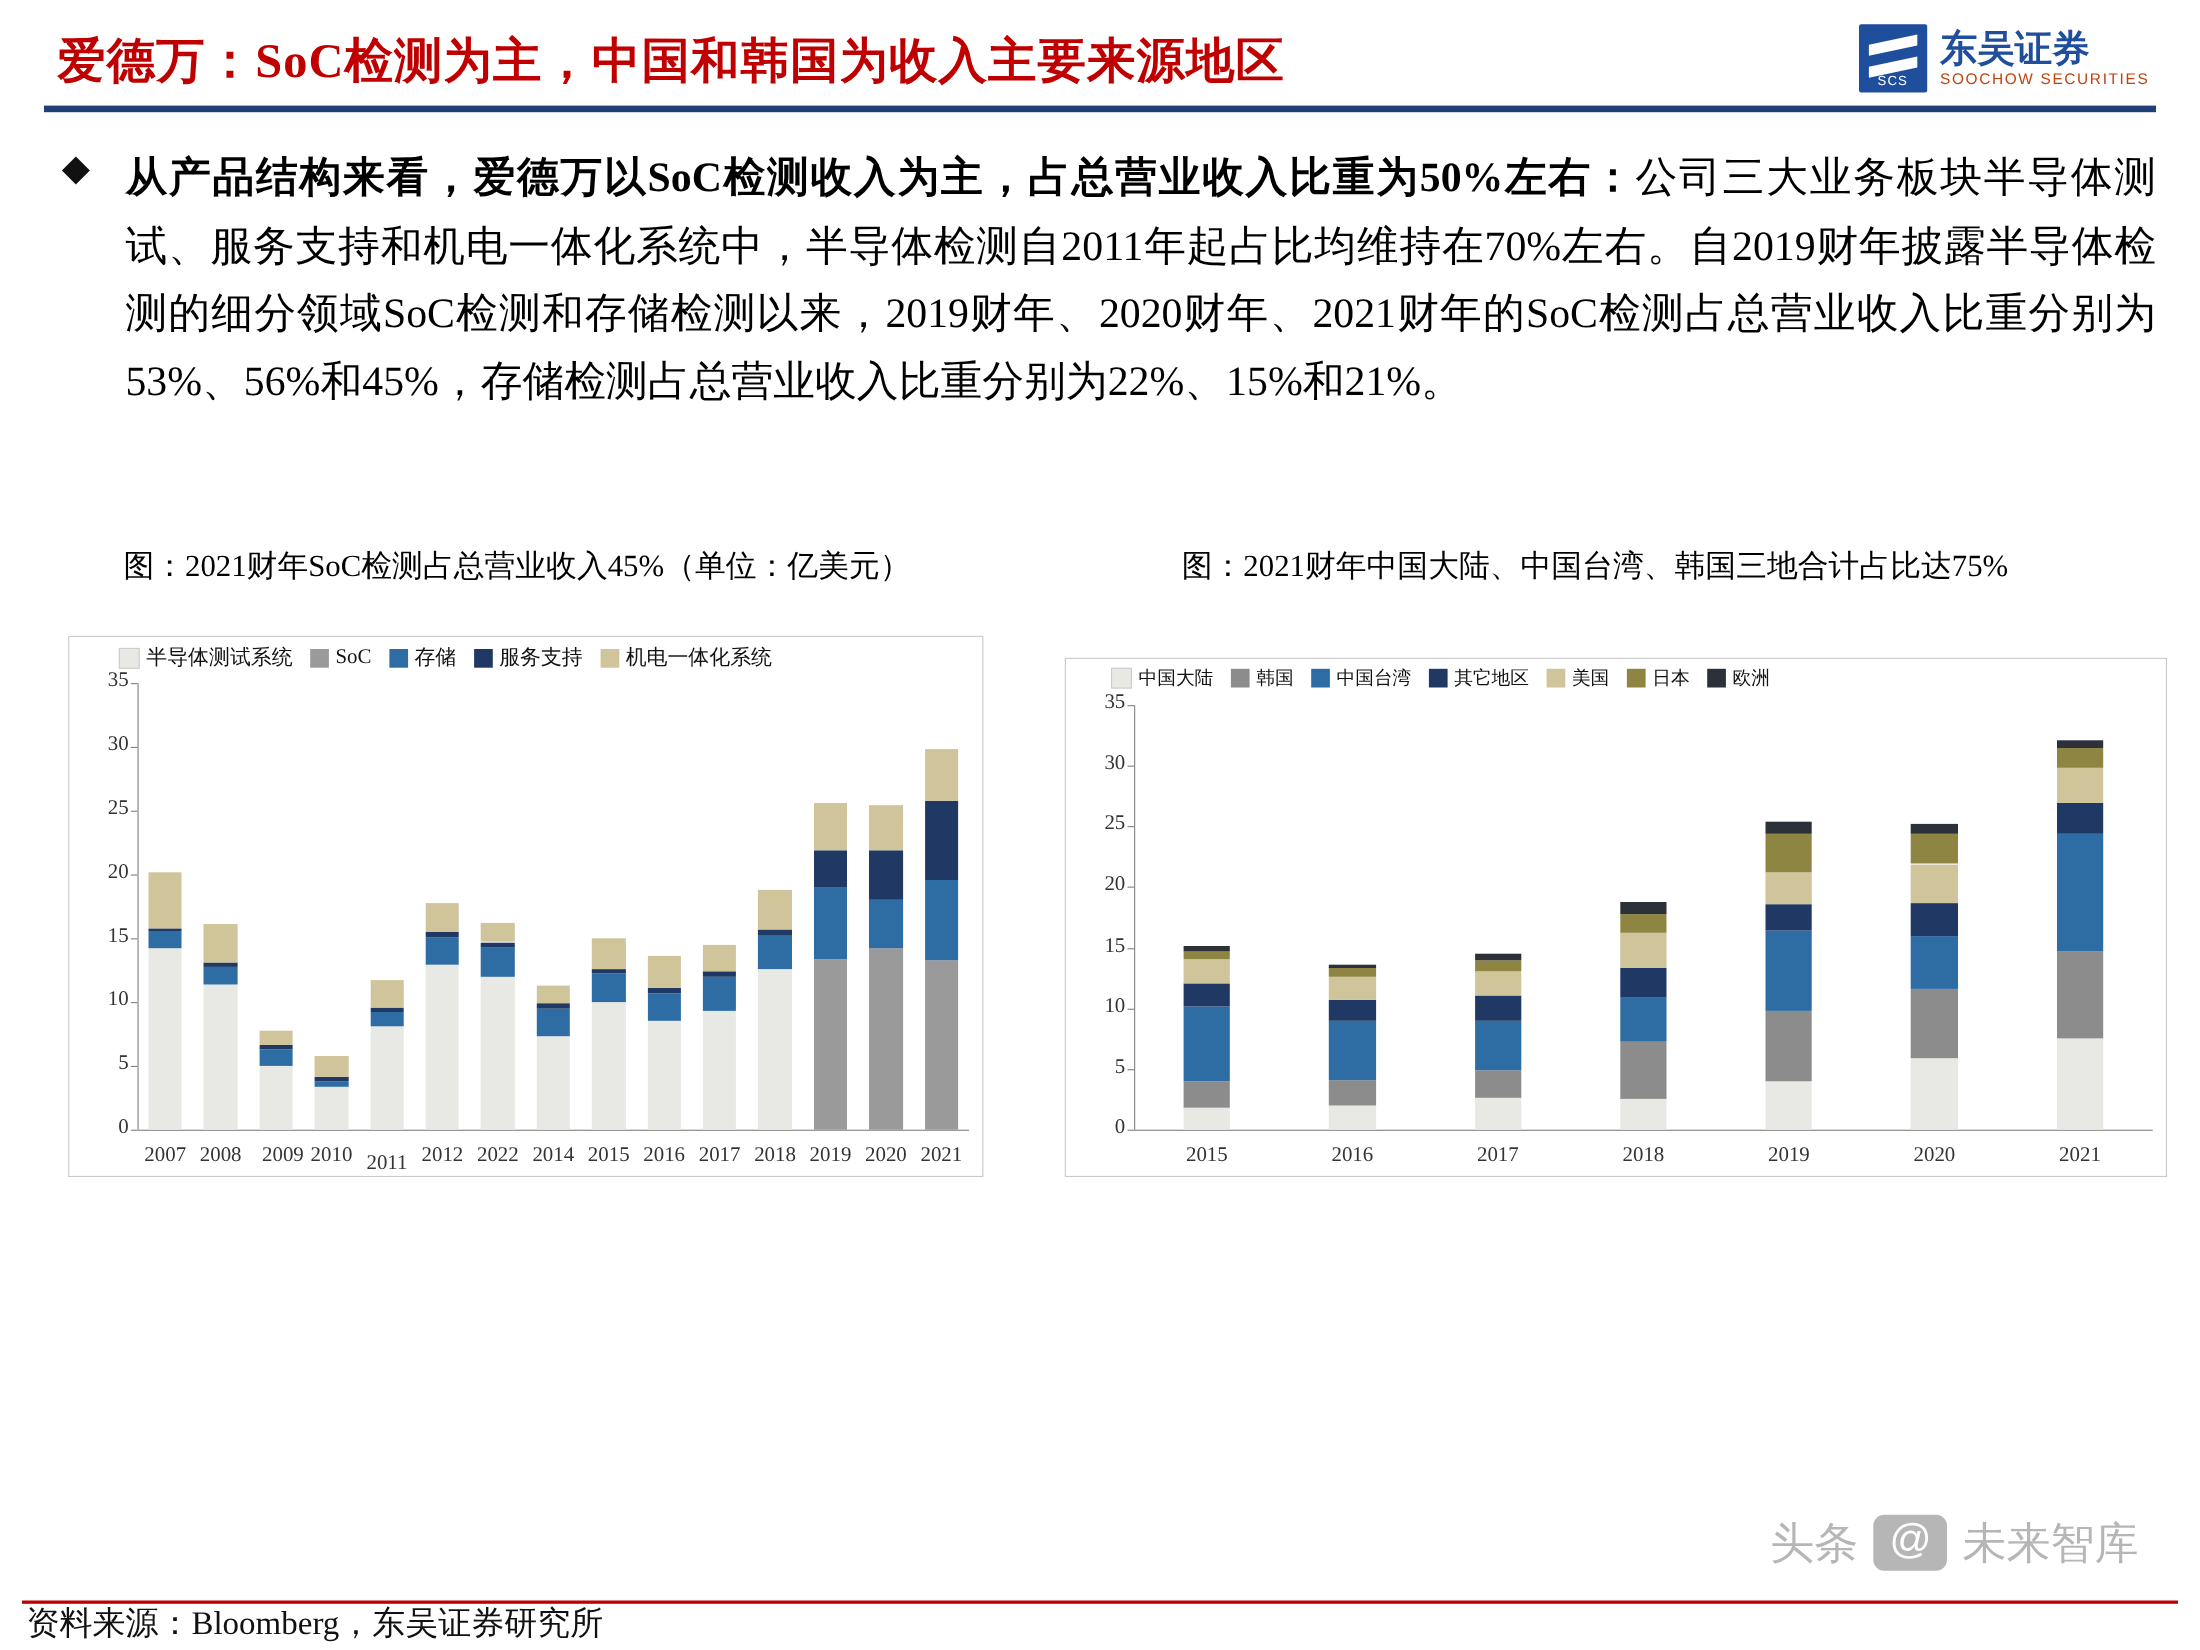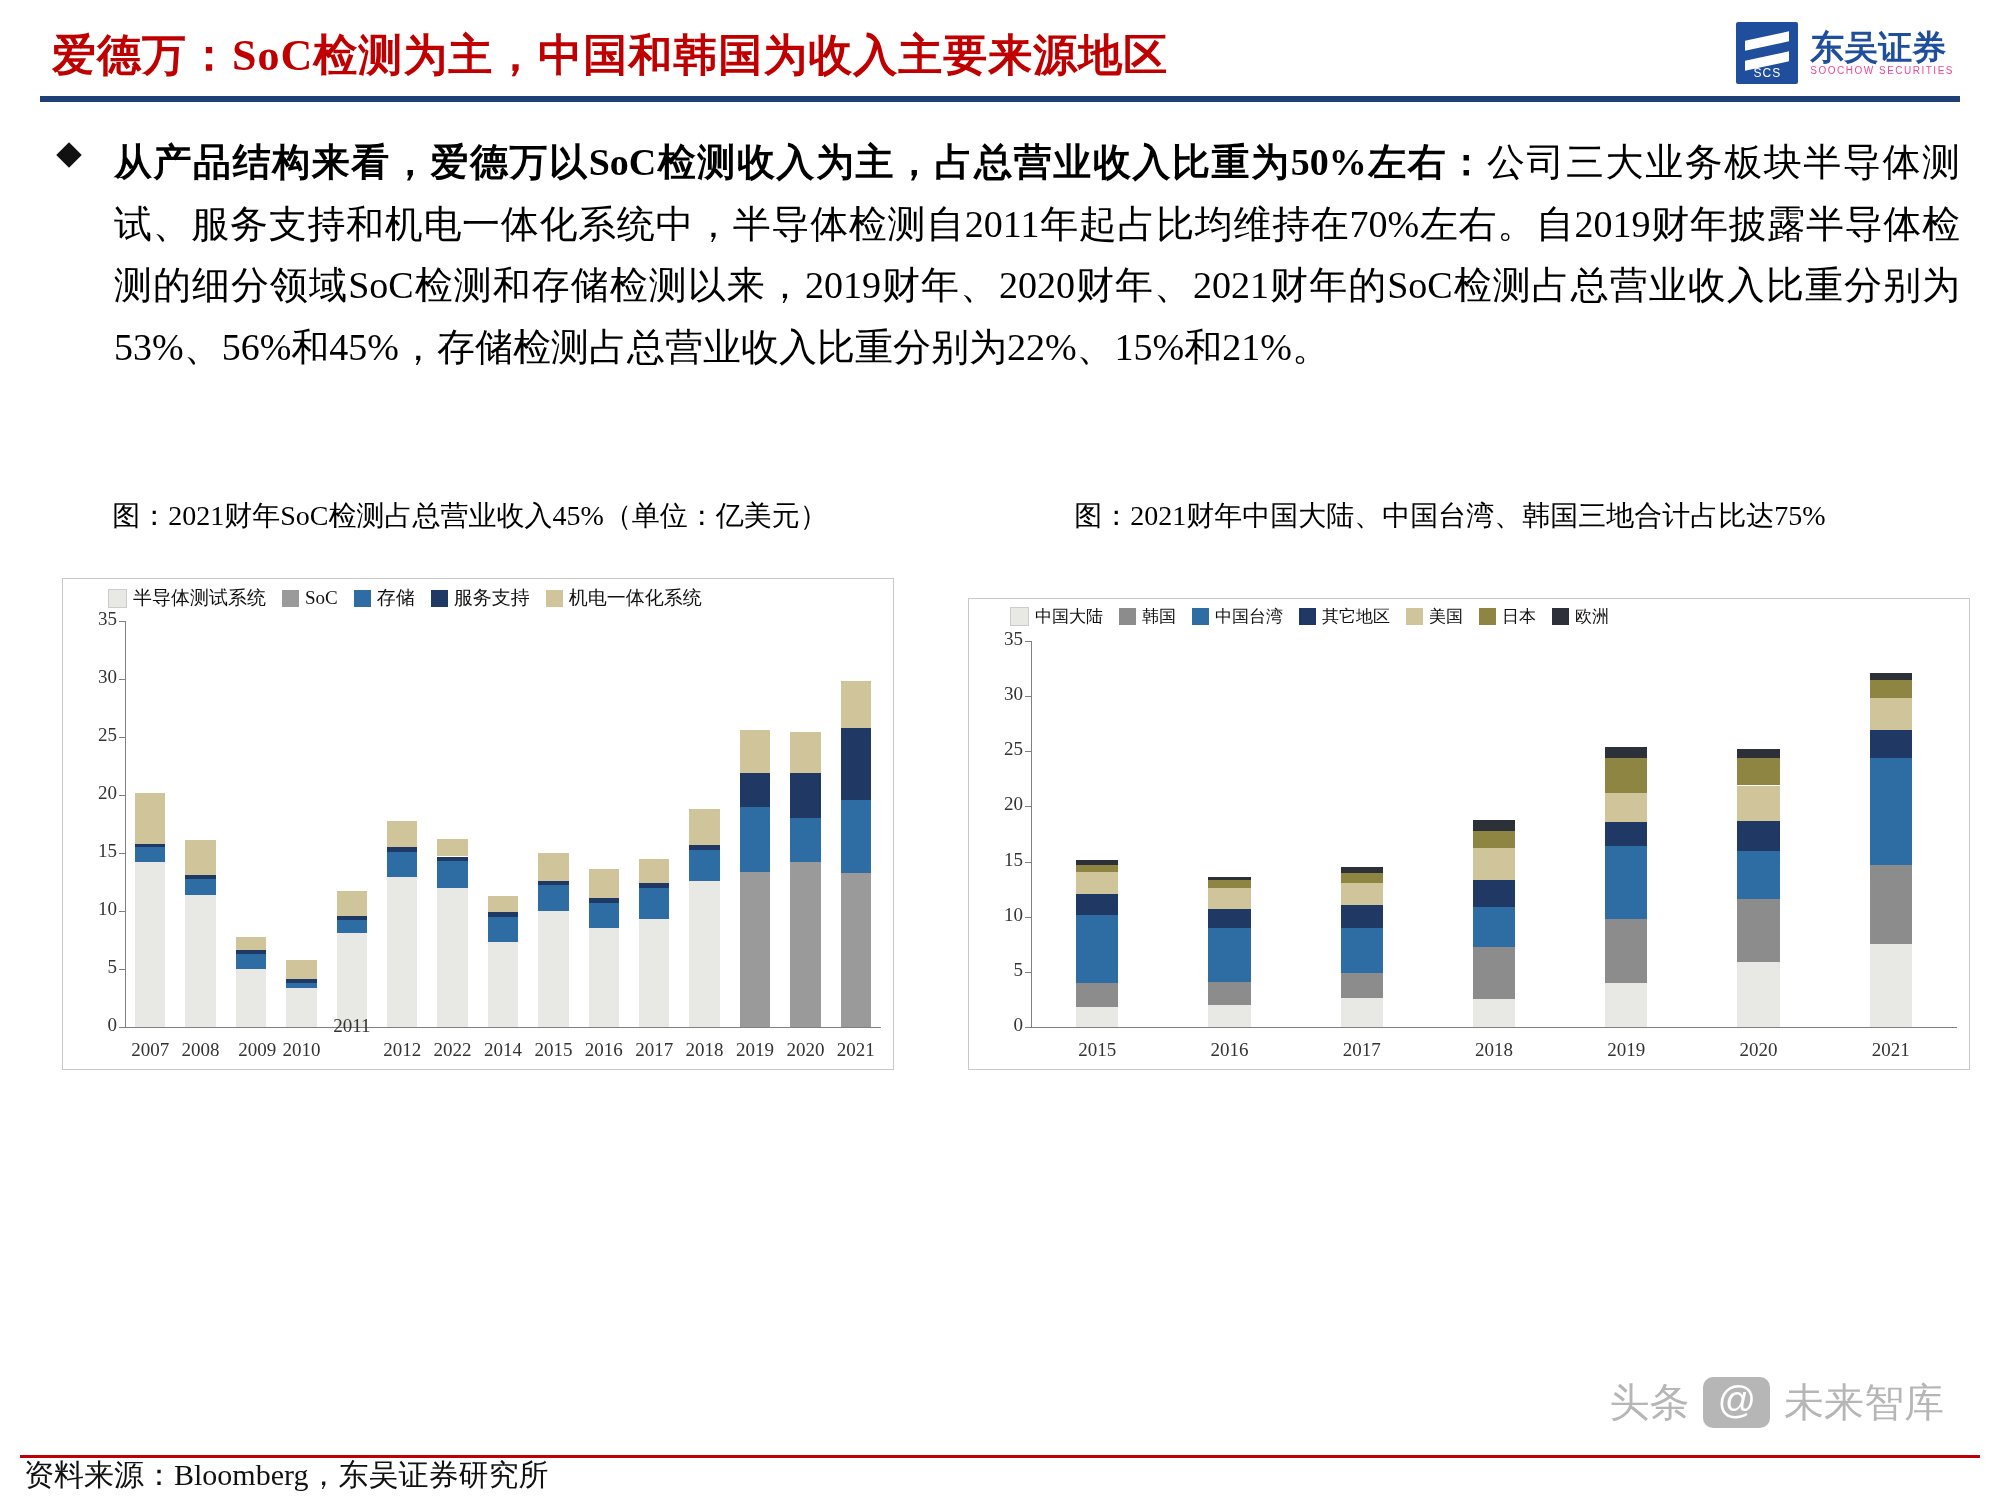--- a/index.html
+++ b/index.html
@@ -39,21 +39,21 @@
   }
   .logo-mark span{
     position:absolute;left:0;top:44px;width:62px;text-align:center;
     font-size:12px;color:#fff;font-family:"Liberation Sans", sans-serif;letter-spacing:1px;
   }
   .logo-text-cn{
     font-size:34px;font-weight:bold;color:#1f4e9c;line-height:1.05;
     font-family:"Liberation Serif", serif;
   }
   .logo-text-en{
-    font-size:10px;color:#ec4899;letter-spacing:1.5px;
+    font-size:14px;color:#c2410c;letter-spacing:1.5px;
     font-family:"Liberation Sans", sans-serif;
   }
   
   .bullets{position:absolute;left:60px;top:132px;width:1900px;}
   .bullet{position:relative;margin-bottom:10px;}
   .bullet .dia{
     position:absolute;left:0;top:14px;width:18px;height:18px;background:#111;
     transform:rotate(45deg);
   }
   .bullet .ptext{
@@ -184,21 +184,21 @@
       <div class="seg" style="height: 3.48px; bottom: 44.08px; top: auto; background: rgb(31, 56, 100);"></div>
       <div class="seg" style="height: 19.72px; bottom: 47.56px; top: auto; background: rgb(207, 196, 154);"></div>
     </div>
     <div class="cat-label" style="left: 213.2px; top: 460px; width: 50.4px;">2010</div>
     <div class="bar" style="left: 273.68px; top: 42px; width: 30.24px; height: 406px;">
       <div class="seg" style="height: 93.96px; bottom: 0px; top: auto; background: rgb(232, 232, 228);"></div>
       <div class="seg" style="height: 12.76px; bottom: 93.96px; top: auto; background: rgb(46, 108, 164);"></div>
       <div class="seg" style="height: 4.64px; bottom: 106.72px; top: auto; background: rgb(31, 56, 100);"></div>
       <div class="seg" style="height: 24.36px; bottom: 111.36px; top: auto; background: rgb(207, 196, 154);"></div>
     </div>
-    <div class="cat-label" style="left: 263.6px; top: 436px; width: 50.4px;">2011</div>
+    <div class="cat-label" style="left: 263.6px; top: 468px; width: 50.4px;">2011</div>
     <div class="bar" style="left: 324.08px; top: 42px; width: 30.24px; height: 406px;">
       <div class="seg" style="height: 149.64px; bottom: 0px; top: auto; background: rgb(232, 232, 228);"></div>
       <div class="seg" style="height: 25.52px; bottom: 149.64px; top: auto; background: rgb(46, 108, 164);"></div>
       <div class="seg" style="height: 4.64px; bottom: 175.16px; top: auto; background: rgb(31, 56, 100);"></div>
       <div class="seg" style="height: 26.68px; bottom: 179.8px; top: auto; background: rgb(207, 196, 154);"></div>
     </div>
     <div class="cat-label" style="left: 314px; top: 460px; width: 50.4px;">2012</div>
     <div class="bar" style="left: 374.48px; top: 42px; width: 30.24px; height: 406px;">
       <div class="seg" style="height: 139.2px; bottom: 0px; top: auto; background: rgb(232, 232, 228);"></div>
       <div class="seg" style="height: 26.68px; bottom: 139.2px; top: auto; background: rgb(46, 108, 164);"></div>

